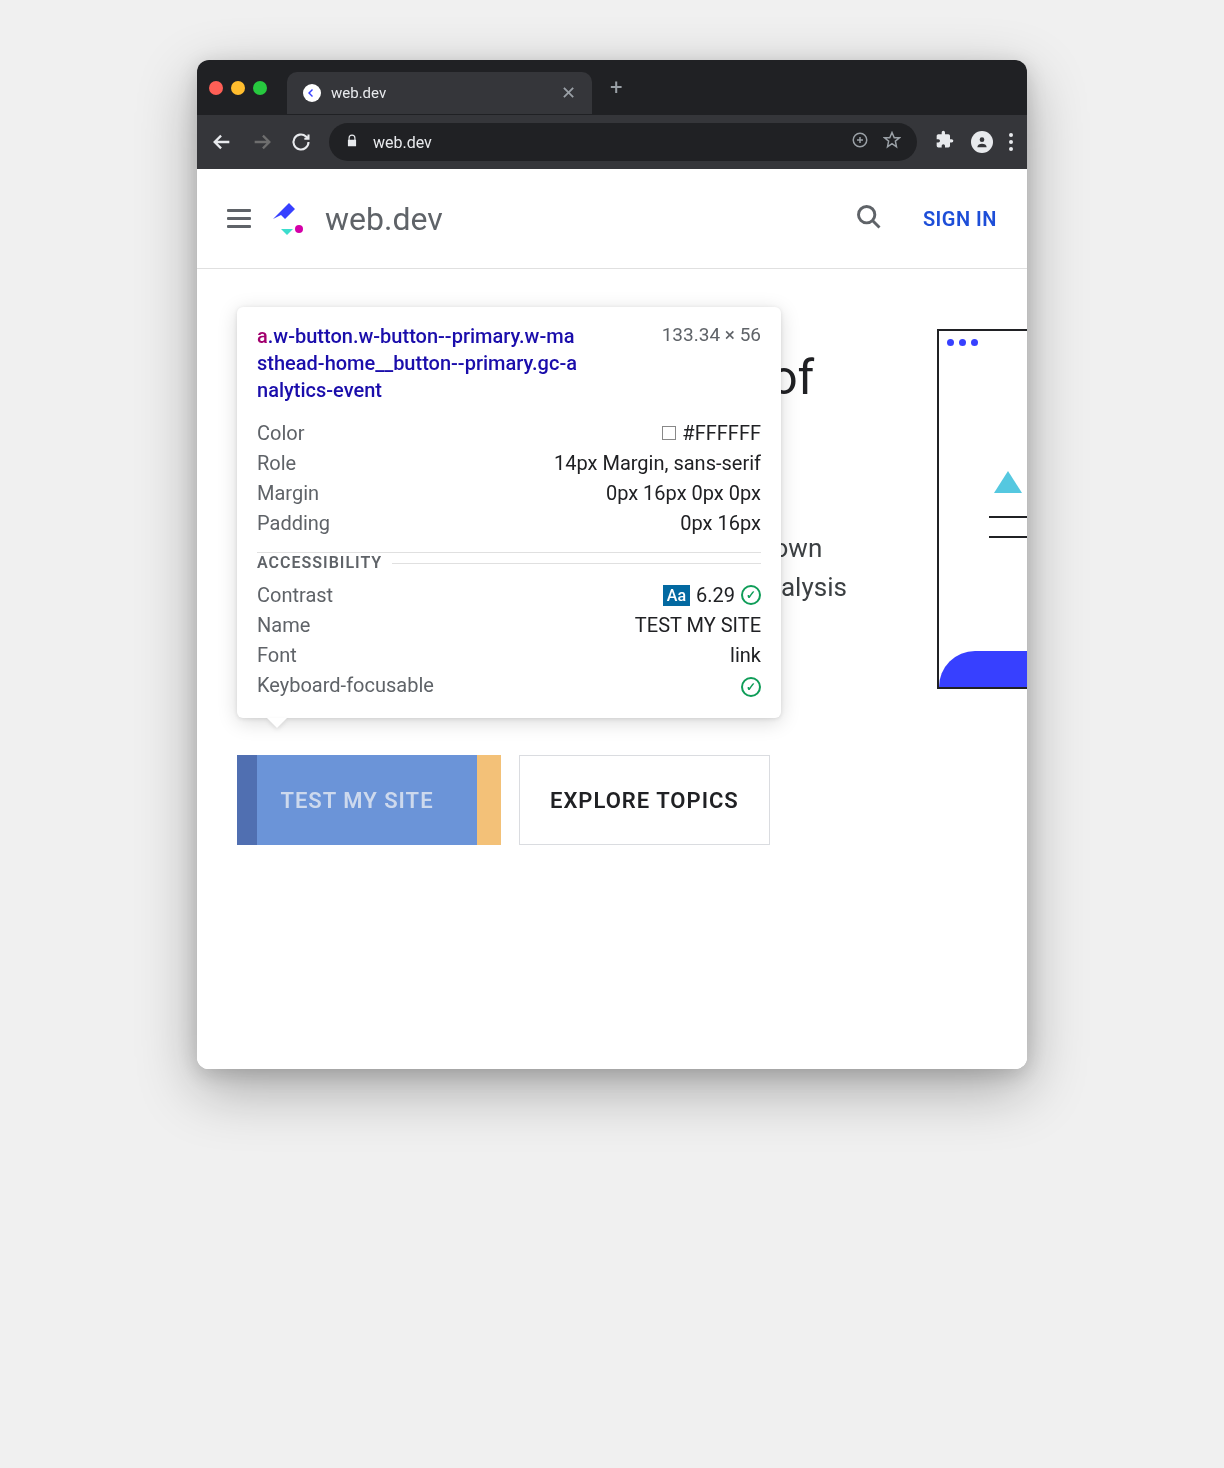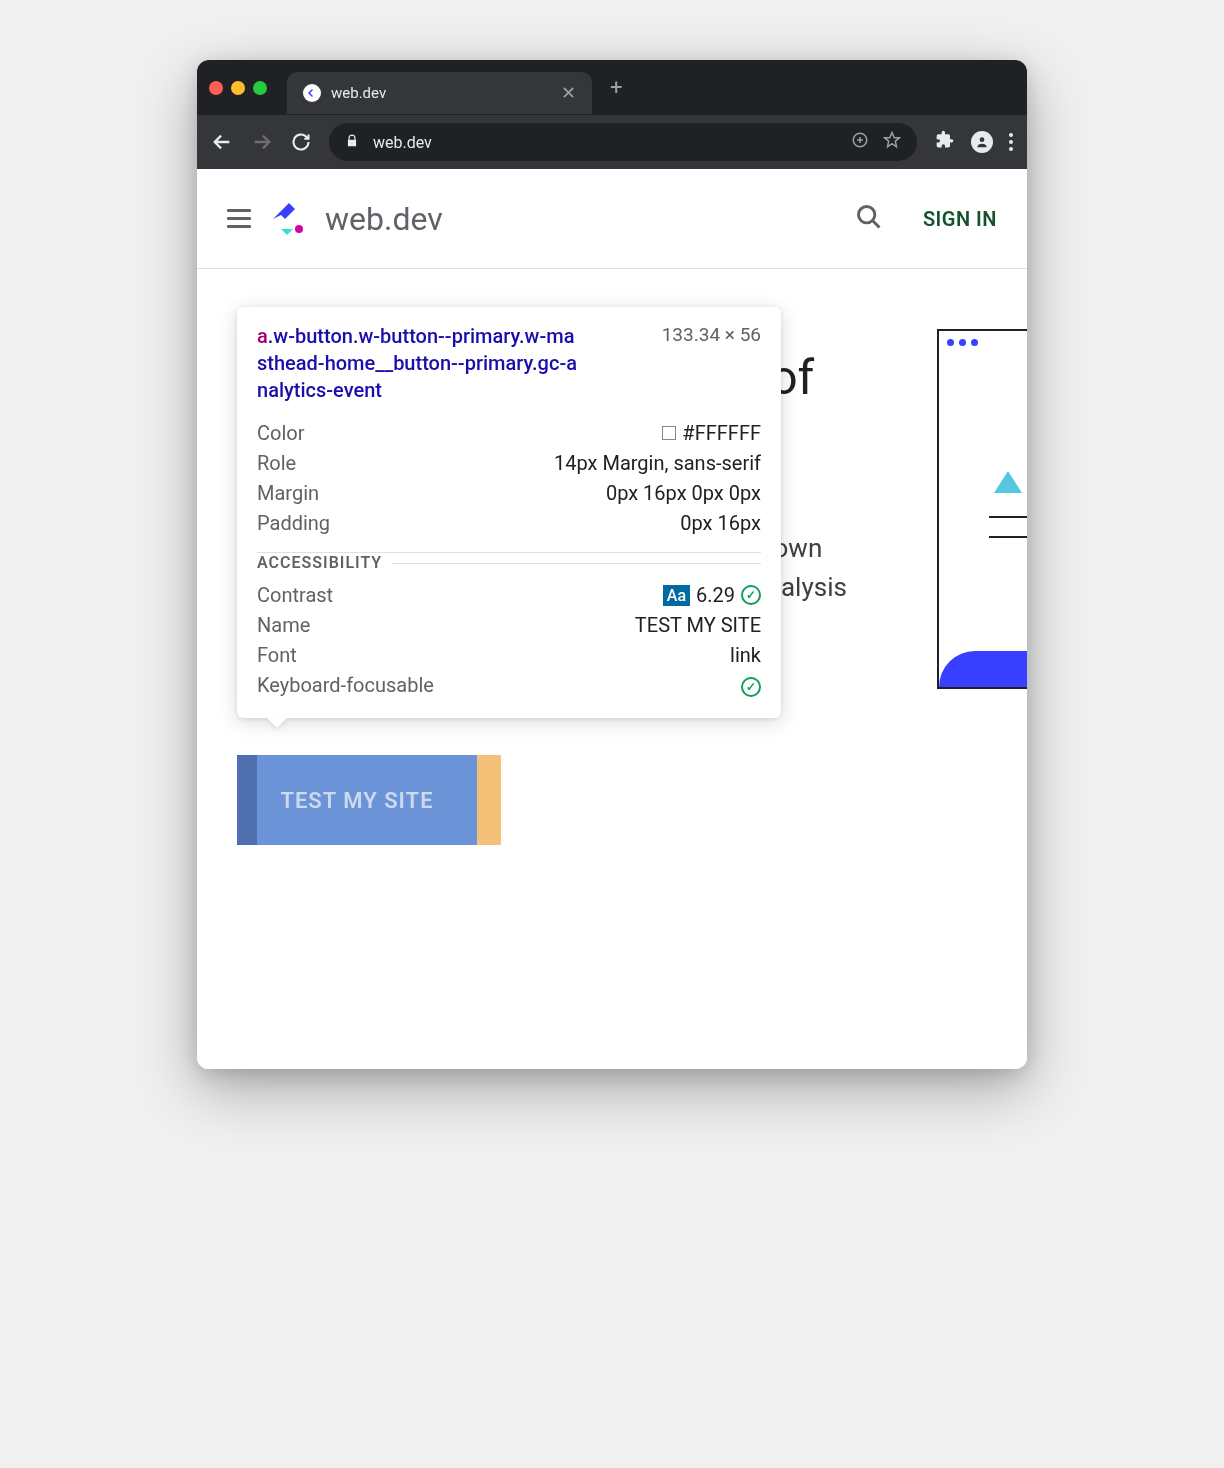--- a/index.html
+++ b/index.html
@@ -88,21 +88,21 @@
   gap: 20px;
   border-bottom: 1px solid #e0e0e0;
 }
 .hamburger { display: flex; flex-direction: column; gap: 5px; cursor:pointer;}
 .hamburger span { width: 24px; height: 3px; background: #5f6368; border-radius: 1px; }
 .logo { display: flex; align-items: center; gap: 12px; }
 .logomark { position: relative; width: 42px; height: 40px; }
 .brand { font-size: 32px; color: #5f6368; font-weight: 400; }
 .header-spacer { flex: 1; }
 .search-btn { cursor: pointer; color: #5f6368; }
-.signin { font-size: 20px; font-weight: 600; color: #14532d; letter-spacing: 0.5px; cursor: pointer; margin-left:20px;}
+.signin { font-size: 20px; font-weight: 600; color: #1d4ed8; letter-spacing: 0.5px; cursor: pointer; margin-left:20px;}
 .hero {
   position: relative;
   padding: 50px 40px 120px 40px;
   min-height: 700px;
   background: #fff;
 }
 .hero-text {
   position: absolute;
   top: 80px;
   left: 520px;
@@ -384,17 +384,18 @@
         <div class="tt-row">
           <span>Keyboard-focusable</span>
           <span class="val">
               <span class="check-icon">✓</span>
             </span>
         </div>
       </div>
 
       <div class="buttons">
         <div class="btn primary">TEST MY SITE</div>
+        <div class="btn secondary">EXPLORE TOPICS</div>
       </div>
     </div>
     <div class="footer-gap"></div>
   </div>
 </div>
 
 </body></html>

